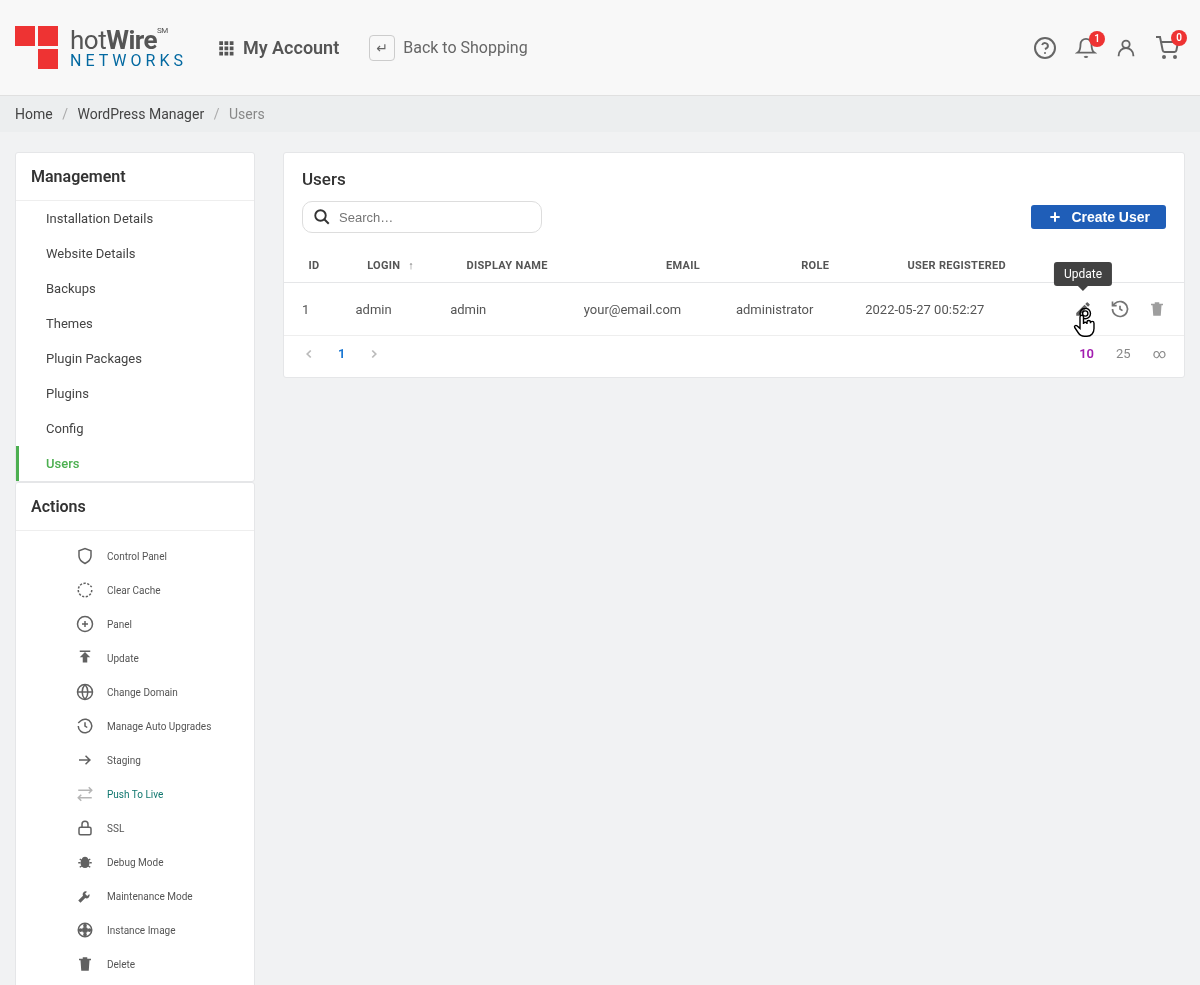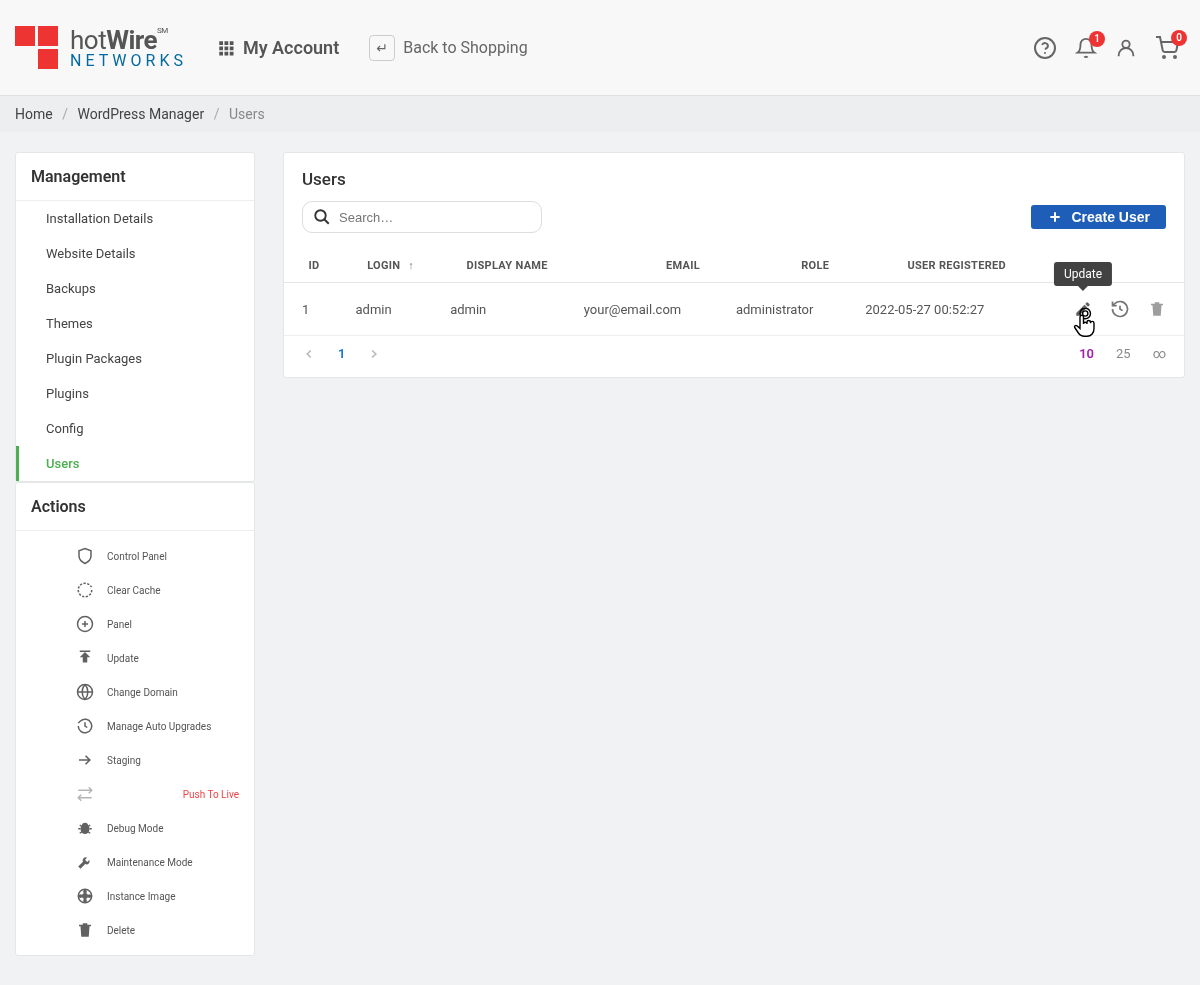--- a/index.html
+++ b/index.html
@@ -31,21 +31,21 @@
 
 .page { display: flex; gap: 28px; padding: 20px 15px 40px; }
 .sidebar { width: 240px; flex-shrink: 0; display: flex; flex-direction: column; }
 .card { background: #fff; border: 1px solid #e5e6e8; border-radius: 3px; }
 .card-header { padding: 14px 15px; font-size: 16px; font-weight: 600; color: #333; border-bottom: 1px solid #eee; }
 .side-list { list-style: none; }
 .side-item { padding: 10px 27px; font-size: 13px; color: #444; cursor: pointer; border-left: 3px solid transparent; }
 .side-item.active { color: #4caf50; border-left-color: #4caf50; font-weight: 500; }
 .action-item { display: flex; align-items: center; gap: 12px; padding: 8px 15px; color: #555; cursor: pointer; font-size: 10px; font-weight:400;margin-left:44px;}
 .action-item .act-icon { width: 20px; display:flex; align-items:center; justify-content:center; color:#616161;}
-.action-item.disabled { color: #ef4444; cursor: default; justify-content: space-between; }
+.action-item.disabled { color: #0f766e; cursor: default; }
 .action-item.disabled .act-icon { color:#b5b5b5; }
 
 
 .main { flex: 1; }
 .main-card { background: #fff; border: 1px solid #e5e6e8; border-radius: 3px; padding: 0 0 6px; }
 .main-title { font-size: 17px; font-weight: 500; padding: 16px 18px 12px; color:#333;}
 .toolbar { display: flex; align-items: center; justify-content: space-between; padding: 0 18px 16px; }
 .search-box { display: flex; align-items: center; border: 1px solid #ddd; border-radius: 10px; padding: 6px 10px; width: 240px; gap:8px;justify-content:flex-end; }
 .search-box input { border: none; outline: none; font-size: 13px; width: 100%; }
 .btn-primary { background: #1f5eb8; color: #fff; border: none; border-radius: 3px; padding: 4px 16px; font-size: 14px; font-weight: 600; display: inline-flex; align-items: center; gap: 8px; cursor: pointer; }
@@ -227,20 +227,29 @@
             </span>
             <span>Staging</span>
           </div>
         <div class="action-item disabled">
             <span class="act-icon">
               <svg width="18" height="18" viewBox="0 0 24 24" fill="none" stroke="currentColor" stroke-width="2">
                 <path d="M17 3l4 4-4 4M3 7h18M7 21l-4-4 4-4M21 17H3"></path>
               </svg>
             </span>
             <span>Push To Live</span>
+          </div>
+        <div class="action-item">
+            <span class="act-icon">
+              <svg width="18" height="18" viewBox="0 0 24 24" fill="none" stroke="currentColor" stroke-width="2">
+                <rect x="4" y="11" width="16" height="10" rx="2"></rect>
+                <path d="M8 11V7a4 4 0 0 1 8 0v4"></path>
+              </svg>
+            </span>
+            <span>SSL</span>
           </div>
         <div class="action-item">
             <span class="act-icon">
               <svg width="18" height="18" viewBox="0 0 24 24" fill="currentColor">
                 <ellipse cx="12" cy="13" rx="6" ry="7"></ellipse>
                 <path d="M12 6a3 3 0 0 1 3 3H9a3 3 0 0 1 3-3zM3 13h3M18 13h3M5 8l3 2M19 8l-3 2M5 19l3-2M19 19l-3-2" stroke="currentColor" stroke-width="2" fill="none"></path>
               </svg>
             </span>
             <span>Debug Mode</span>
           </div>

